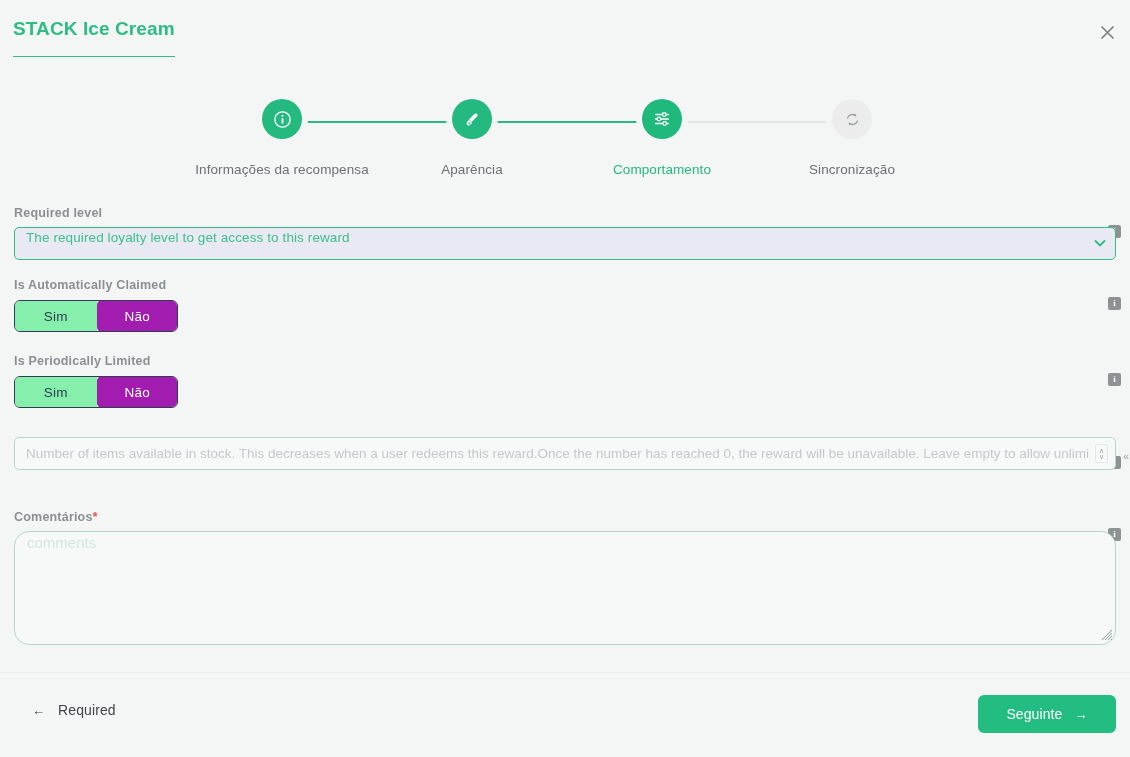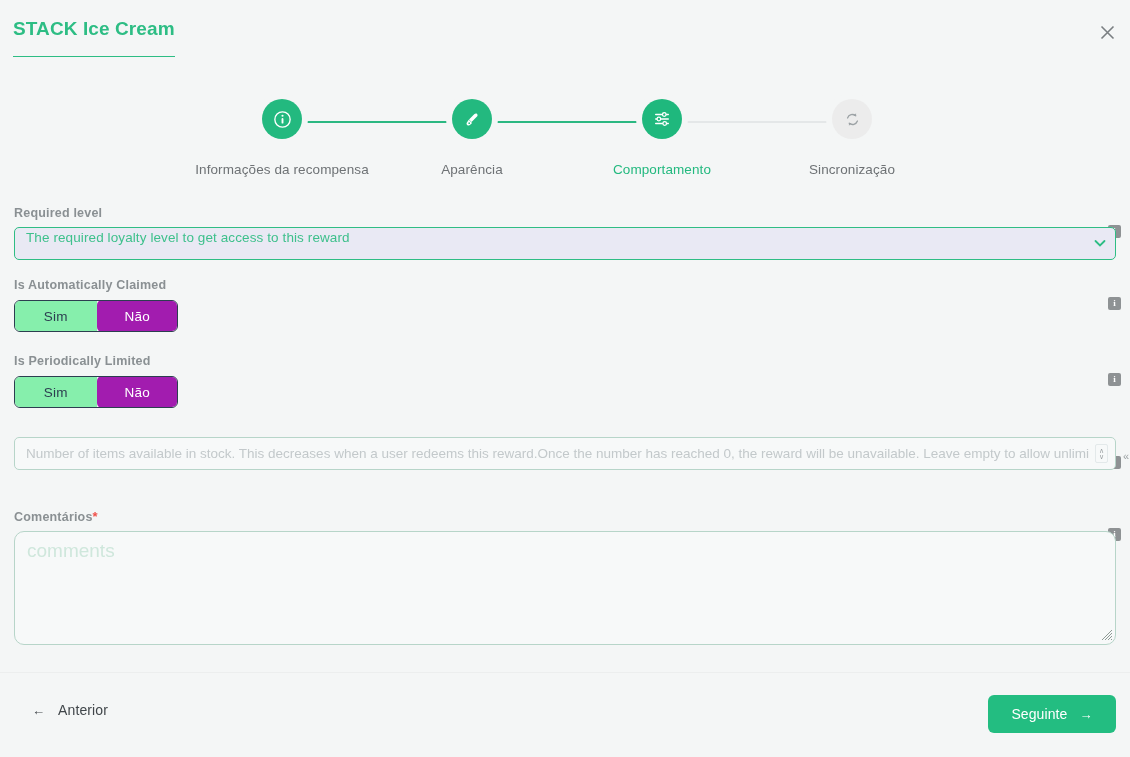--- a/index.html
+++ b/index.html
@@ -211,23 +211,23 @@
   }
   .spinner .ar { font-size: 7px; color: #9aa0a2; line-height: 6px; }
 
   
   .ta-wrap { position: relative; margin: 7px 14px 0 14px; }
   .ta-box {
     width: 100%;
     height: 114px;
     background: #f7f9f9;
     border: 1.2px solid #b7d5c9;
-    border-radius: 10px;
-    padding: 8px 12px;
-    font-size: 19px;
+    border-radius: 15px;
+    padding: 2px 12px;
+    font-size: 15px;
     color: #495057;
     font-family: "Liberation Sans", sans-serif;
     resize: none;
     outline: none;
     display: block;
   }
   .ta-box::placeholder { color: #cfe7dc; }
   .resize-grip {
     position: absolute;
     right: 3px; bottom: 4px;
@@ -249,21 +249,21 @@
     display: flex; align-items: center;
     gap: 13px;
     font-size: 14px;
     color: #40464a;
     cursor: pointer;
     letter-spacing: .1px;
   }
   .next-btn {
     position: absolute;
     right: 14px; top: 22px;
-    width: 128px; height: 38px;
+    width: 138px; height: 38px;
     background: #23bd81;
     border-radius: 6px;
     display: flex; align-items: center; justify-content: center;
     gap: 12px;
     color: #fff;
     font-size: 14px;
     cursor: pointer;
     letter-spacing: .1px;
   }
   .arrow-glyph { font-size: 13px; line-height: 1; }
@@ -396,19 +396,19 @@
           <line x1="13" y1="12" x2="12" y2="13"></line>
         </g>
       </svg>
     </div>
   </div>
 </div>
 
 <div class="footer">
   <div class="prev-btn">
     <span class="arrow-glyph">←</span>
-    <span>Anterior</span>
+    <span>Required</span>
   </div>
   <div class="next-btn">
     <span>Seguinte</span>
     <span class="arrow-glyph">→</span>
   </div>
 </div>
 
 </body></html>

